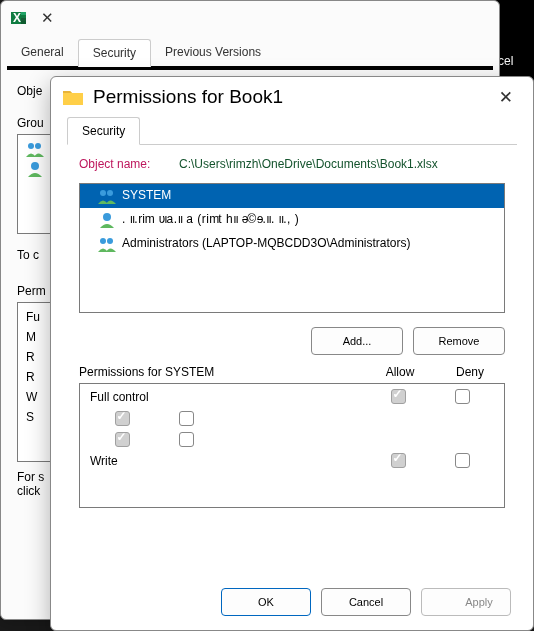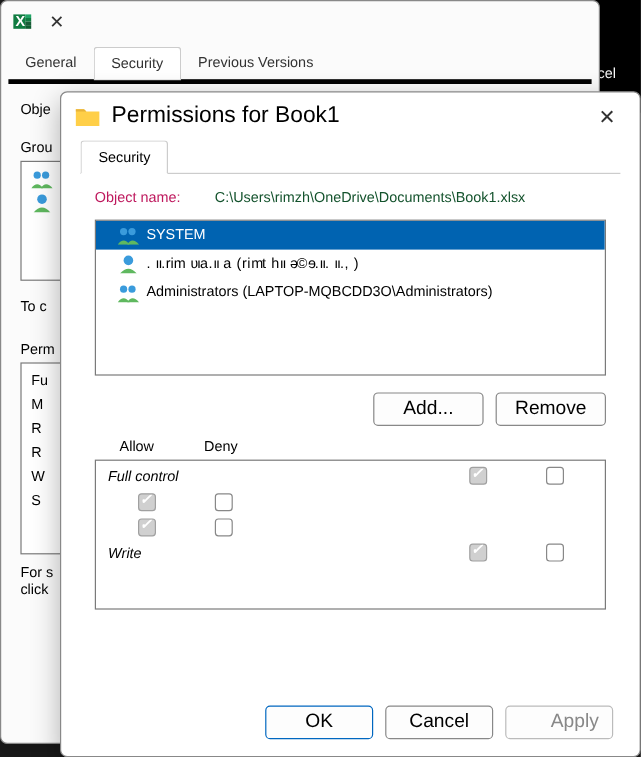--- a/index.html
+++ b/index.html
@@ -49,28 +49,28 @@
     .field-label { width: 100px; color: #be185d; }
     .field-value { flex: 1; color: #14532d; word-break: break-all; }
 
     .group-label { color: #000; margin-bottom: 4px; }
     .group-list { border: 1px solid #7a7a7a; background: #fff; height: 130px; overflow-y: auto; }
     .user-row { display: flex; align-items: flex-start; gap: 6px; padding: 4px 18px; font-size: 12px; }
     .user-row.selected { background: #0063b1; color: #fff; }
     .user-row.selected .user-icon svg path {  }
 
     .btn-row { display: flex; justify-content: flex-end; gap: 10px; margin: 14px 0 10px; }
-    .btn { min-width: 92px; height: 28px; border: 1px solid #888; background: #fdfdfd; border-radius: 4px; cursor: pointer; font-size: 16px; color: #000; }
+    .btn { min-width: 92px; height: 28px; border: 1px solid #888; background: #fdfdfd; border-radius: 4px; cursor: pointer; font-size: 11px; color: #000; }
     .btn.disabled { color: #888; border-color: #bbb; cursor: default; padding-left: 32px; }
 
     .perm-header { display: flex; align-items: center; margin-bottom: 4px; }
     .perm-header .label { flex: 1; color: #000; }
     .perm-header .col { width: 70px; text-align: center; color: #000; }
 
-    .perm-table { border: 1px solid #7a7a7a; background: #fff; height: 125px; overflow-y: scroll; position: relative; font-style: italic; }
+    .perm-table { border: 1px solid #7a7a7a; background: #fff; height: 125px; overflow-y: scroll; position: relative; }
     .perm-scroll { padding: 2px 0; }
     .perm-row { display: flex; align-items: center; padding: 3px 10px; font-size: 12px; }
     .perm-row .name { flex: 1; color: #000; }
     .perm-row .cell { width: 64px; text-align: center; }
     .checkbox { display: inline-block; width: 15px; height: 15px; border: 1px solid #888; border-radius: 3px; position: relative; vertical-align: middle; background: #fff; }
     .checkbox.checked.disabled { background: #d0d0d0; border-color: #a0a0a0; }
     .checkbox.checked.disabled::after { content: "✓"; position: absolute; top: -3px; left: 1px; font-size: 12px; color: #fff; font-weight: bold; }
 
     .dialog-buttons { position: absolute; bottom: 14px; right: 22px; display: flex; gap: 10px; }
     .dialog-buttons .btn { min-width: 90px; }
@@ -195,20 +195,21 @@
         <span>Administrators (LAPTOP-MQBCDD3O\Administrators)</span>
       </div>
     </div>
 
     <div class="btn-row">
       <button class="btn">Add...</button>
       <button class="btn">Remove</button>
     </div>
 
     <div class="perm-header">
+      <div class="label">Permissions for SYSTEM</div>
       <div class="col">Allow</div>
       <div class="col">Deny</div>
     </div>
 
     <div class="perm-table">
       <div class="perm-scroll" id="perm-rows">
           <div class="perm-row">
             <div class="name">Full control</div>
             <div class="cell"><span class="checkbox checked disabled"></span></div>
             <div class="cell"><span class="checkbox"></span></div>

